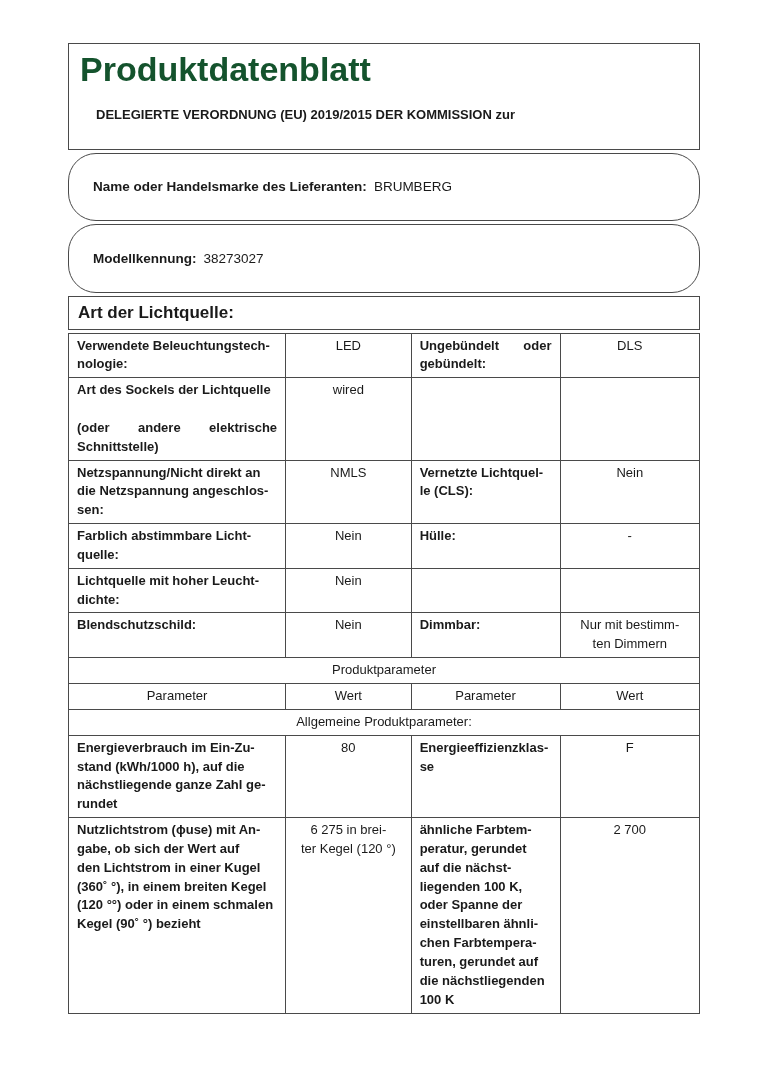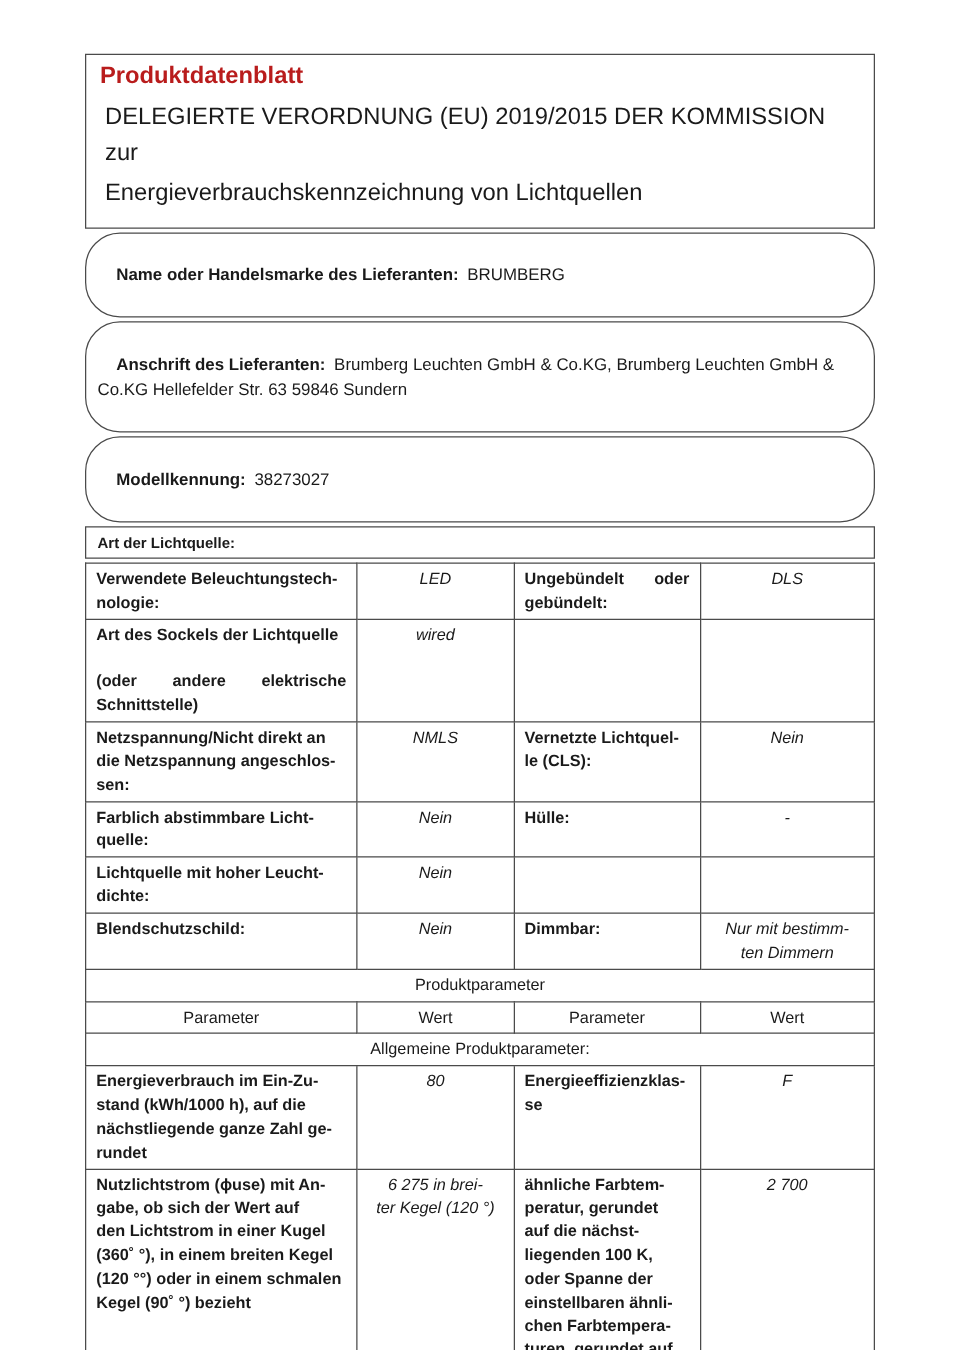--- a/index.html
+++ b/index.html
@@ -13,79 +13,76 @@
 
   .box {
     border: 1.5px solid #4a4a4a;
     margin-bottom: 3px;
     padding: 3px 9px;
     box-sizing: border-box;
   }
   .head-box { padding: 6px 11px 8px 11px; }
   h1.title {
     margin: 0 0 8px 0;
-    font-size: 19px;
+    font-size: 34px;
     font-weight: bold;
-    color: #b91c1c;
+    color: #14532d;
     letter-spacing: 0;
   }
   .sub {
-    margin: 4px;
-    font-size: 19px;
+    margin: 16px;
+    font-size: 13px;
     line-height: 1.5;
+    font-weight: bold;
   }
   .kv { font-size: 13.5px; line-height: 1.5; white-space: pre-wrap; border-radius: 28px; }
   .kv .lbl { font-weight: bold; }
   .kv .val { padding-left: 7px; }
-  .sect-head { font-weight: bold; font-size: 12px; line-height: 1.5; }
+  .sect-head { font-weight: bold; font-size: 17px; line-height: 1.5; }
 
   table.grid {
     border-collapse: collapse;
     width: 100%;
     table-layout: fixed;
     font-size: 13px;
   }
   table.grid td {
     border: 1.5px solid #4a4a4a;
     vertical-align: top;
     padding: 3px 8px;
     line-height: 1.45;
     box-sizing: border-box;
   }
   td.p {
     text-align: justify;
     white-space: pre-line;
     font-weight: bold;
   }
-  td.v { text-align: center; white-space: pre-line; font-style: italic; }
+  td.v { text-align: center; white-space: pre-line; }
   td.span-head { text-align: center; font-weight: normal; }
   td.colhead { text-align: center; }
   .col1 { width: 34.4%; }
   .col2 { width: 19.9%; }
   .col3 { width: 23.6%; }
   .col4 { width: 22.1%; }
 </style>
 </head>
 <body>
 
 <div class="doc">
 
   <section class="box head-box">
     <h1 class="title">Produktdatenblatt</h1>
     <p class="sub">DELEGIERTE VERORDNUNG (EU) 2019/2015 DER KOMMISSION zur</p>
-    <p class="sub">Energieverbrauchskennzeichnung von Lichtquellen</p>
   </section>
 
   <section class="box kv">
     <span class="lbl">Name oder Handelsmarke des Lieferanten:</span><span class="val">BRUMBERG</span>
   </section>
 
-  <section class="box kv">
-    <span class="lbl">Anschrift des Lieferanten:</span><span class="val">Brumberg Leuchten GmbH &amp; Co.KG, Brumberg Leuchten GmbH &amp; Co.KG Hellefelder Str. 63 59846 Sundern</span>
-  </section>
 
   <section class="box kv">
     <span class="lbl">Modellkennung:</span><span class="val">38273027</span>
   </section>
 
   <section class="box sect-head">Art der Lichtquelle:</section>
 
   <table class="grid">
     <colgroup>
       <col class="col1">

